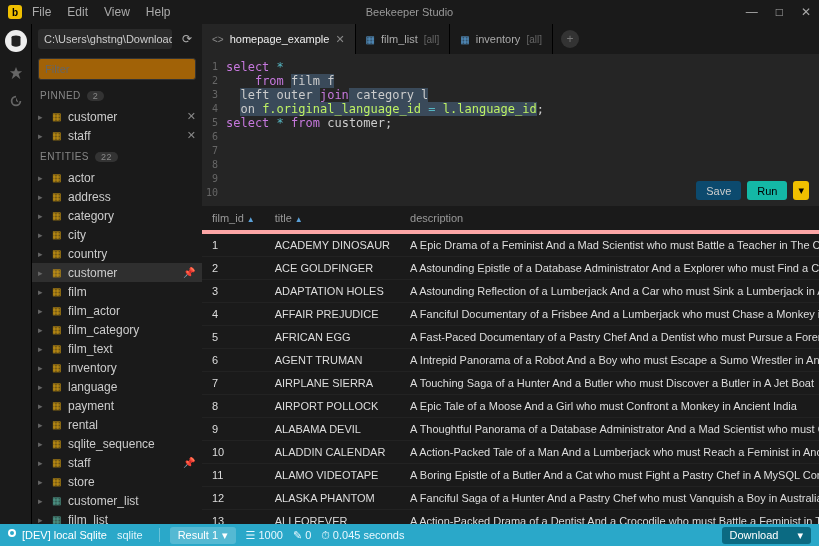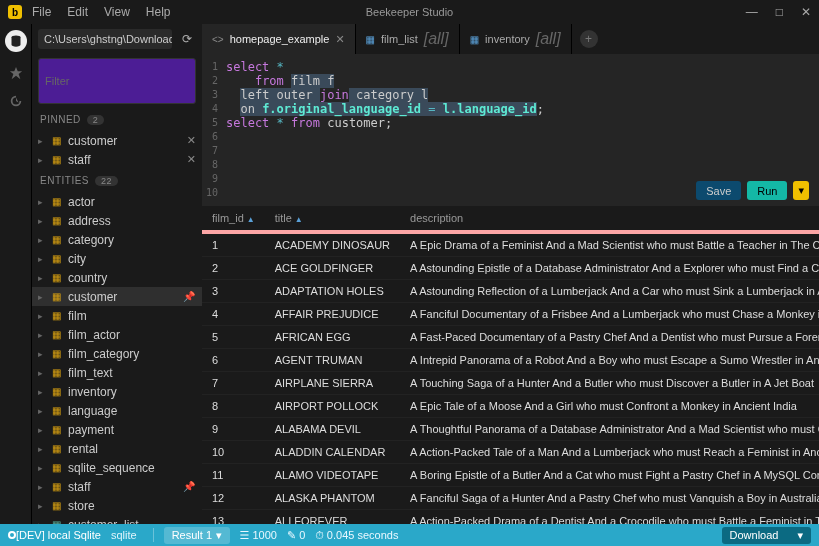--- a/index.html
+++ b/index.html
@@ -13,65 +13,65 @@
 .main { flex: 1; display: flex; overflow: hidden; }
 .rail { width: 32px; background: #1a1a1a; border-right: 1px solid #000; display: flex; flex-direction: column; align-items: center; padding-top: 6px; gap: 14px; }
 .rail .db-icon { width: 22px; height: 22px; background: #eee; border-radius: 50%; display: flex; align-items: center; justify-content: center; }
 .rail .db-icon svg { fill: #222; }
 .rail svg.muted { fill: #666; }
 .sidebar { width: 170px; background: #1a1a1a; display: flex; flex-direction: column; overflow: hidden; }
 .conn-row { display: flex; align-items: center; height: 30px; padding: 0 6px; gap: 6px; }
 .conn-box { flex: 1; background: #2a2a2a; border-radius: 3px; padding: 4px 6px; font-size: 11px; color: #ccc; white-space: nowrap; overflow: hidden; display: flex; align-items: center; }
 .refresh-btn { width: 18px; color: #aaa; cursor: pointer; text-align: center; }
 .filter-row { padding: 4px 6px; }
-.filter-input { width: 100%; background: #4c1d95; border: 1px solid #333; border-radius: 3px; padding: 16px 6px; color: #ccc; font-size: 11px; }
+.filter-input { width: 100%; background: #a16207; border: 1px solid #333; border-radius: 3px; padding: 4px 6px; color: #ccc; font-size: 11px; }
 .filter-input::placeholder { color: #666; }
 .section-hdr { display: flex; align-items: center; padding: 6px 8px; font-size: 10px; color: #888; letter-spacing: 0.5px; }
 .section-hdr .count { background: #333; border-radius: 8px; padding: 0 6px; margin-left: 6px; font-size: 9px; }
 .tree { overflow-y: auto; flex: 1; }
 .tree-item { display: flex; align-items: center; height: 19px; padding: 0 6px; color: #ccc; cursor: pointer; font-size: 12px; gap: 4px; }
 .tree-item.active { background: #2f2f2f; }
 .tree-item .chev { color: #666; width: 10px; font-size: 9px; }
 .tree-item .tbl-icon { color: #d8a011; width: 12px; font-size: 10px; }
 .tree-item .view-icon { color: #5a9; width: 12px; font-size: 10px; }
 .tree-item .name { flex: 1; }
 .tree-item .pin { color: #d8a011; font-size: 10px; }
 .tree-item .close { color: #888; font-size: 11px; }
 .content { flex: 1; display: flex; flex-direction: column; background: #252525; overflow: hidden; }
 .tabs { height: 30px; background: #1a1a1a; display: flex; align-items: stretch; }
 .tab { display: flex; align-items: center; padding: 0 10px; gap: 6px; background: #1a1a1a; color: #aaa; cursor: pointer; font-size: 11px; border-right: 1px solid #000; }
 .tab.active { background: #252525; color: #eee; }
 .tab .tab-icon { font-size: 10px; }
 .tab .tab-icon.code { color: #888; }
 .tab .tab-icon.tbl { color: #5aa0d8; }
-.tab .all { color: #666; font-style: italic; font-size: 16px; }
+.tab .all { color: #666; font-size: 10px; }
 .tab .close { color: #888; font-size: 11px; }
 .tabs .add { width: 28px; display: flex; align-items: center; justify-content: center; color: #777; background: #333; border-radius: 50%; height: 18px; width: 18px; align-self: center; margin-left: 8px; cursor: pointer; }
 .editor { position: relative; background: #252525; font-family: "Consolas", monospace; font-size: 12px; padding: 6px 0; }
 .editor .line { display: flex; height: 14px; line-height: 14px; }
 .editor .gutter { width: 24px; text-align: right; color: #666; padding-right: 8px; font-size: 10px; }
 .editor .code { white-space: pre; }
 .kw { color: #c678dd; }
 .kw2 { color: #c678dd; }
-.id { color: #5eead4; font-weight: bold; }
+.id { color: #bef264; }
 .op { color: #56b6c2; }
 .txt { color: #ccc; }
 .sel { background: #3a4a5a; }
 .editor-actions { position: absolute; right: 10px; bottom: 6px; display: flex; gap: 6px; }
 .btn { padding: 3px 10px; border-radius: 3px; font-size: 11px; cursor: pointer; border: none; }
 .btn-save { background: #0c4a6e; color: #ccc; }
 .btn-run { background: #14b8a6; color: #000; font-weight: 400; }
 .btn-run-drop { background: #f0c000; color: #000; padding: 3px 5px; }
 .results { flex: 1; overflow: auto; background: #1a1a1a; }
 table { border-collapse: collapse; width: 100%; font-size: 11px; }
 thead th { position: sticky; top: 0; background: #1a1a1a; color: #999; text-align: left; padding: 6px 10px; font-weight: normal; border-bottom: 4px solid #fca5a5; }
 thead th .sort { color: #5aa0d8; font-size: 8px; margin-left: 3px; }
 tbody td { padding: 5px 10px; color: #ddd; border-bottom: 1px solid #222; white-space: nowrap; }
 .statusbar { height: 22px; background: #2aa8c9; display: flex; align-items: center; padding: 0 8px; color: #fff; font-size: 11px; gap: 10px; }
-.statusbar .left { display: flex; align-items: center; }
+.statusbar .left { display: flex; gap: 6px; }
 .statusbar .dot { width: 8px; height: 8px; border: 2px solid #fff; border-radius: 50%; }
 .statusbar .sep { flex: 1; }
 .statusbar .pill { background: rgba(255,255,255,0.2); padding: 2px 8px; border-radius: 3px; display: flex; align-items: center; gap: 4px; }
 .statusbar .stat { display: flex; align-items: center; gap: 3px; color: #e8f8ff; }
 .statusbar .dl-btn { background: #0b6a82; padding: 2px 8px; border-radius: 3px; cursor: pointer; display: flex; align-items: center; gap: 19px; }
 </style>
 </head>
 <body>
 
 <div class="titlebar">

